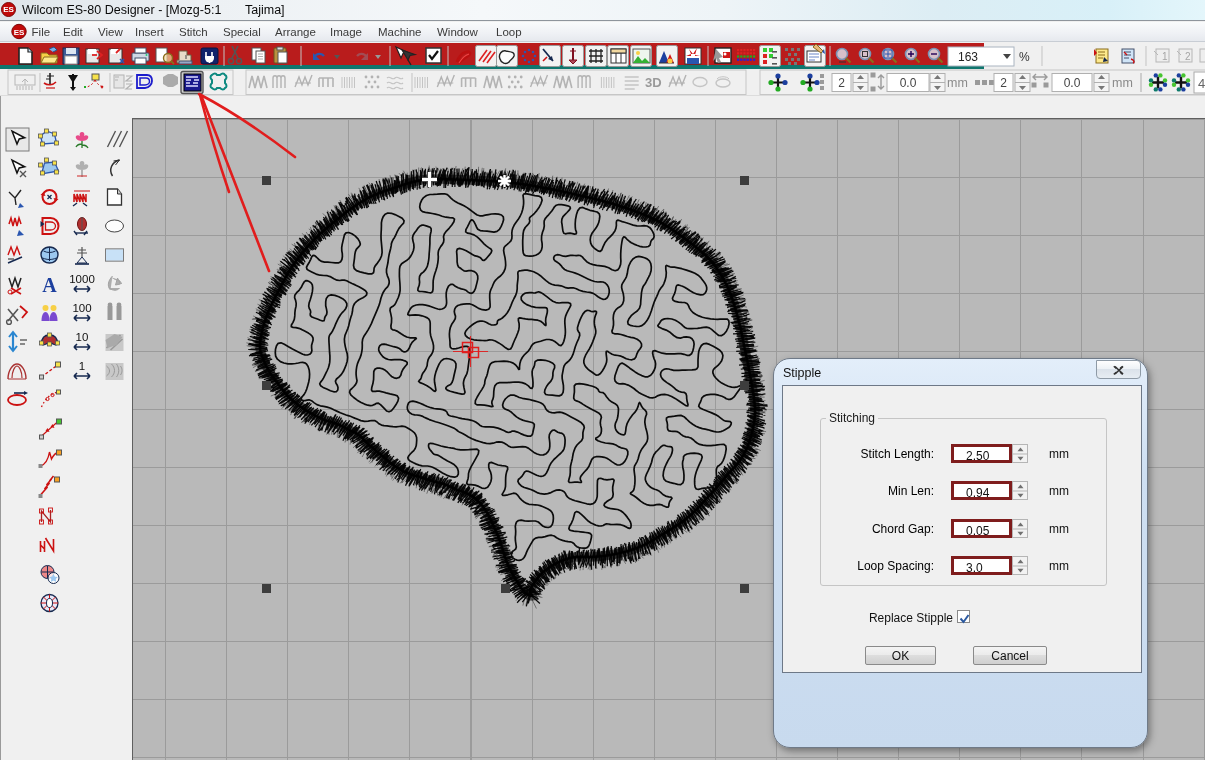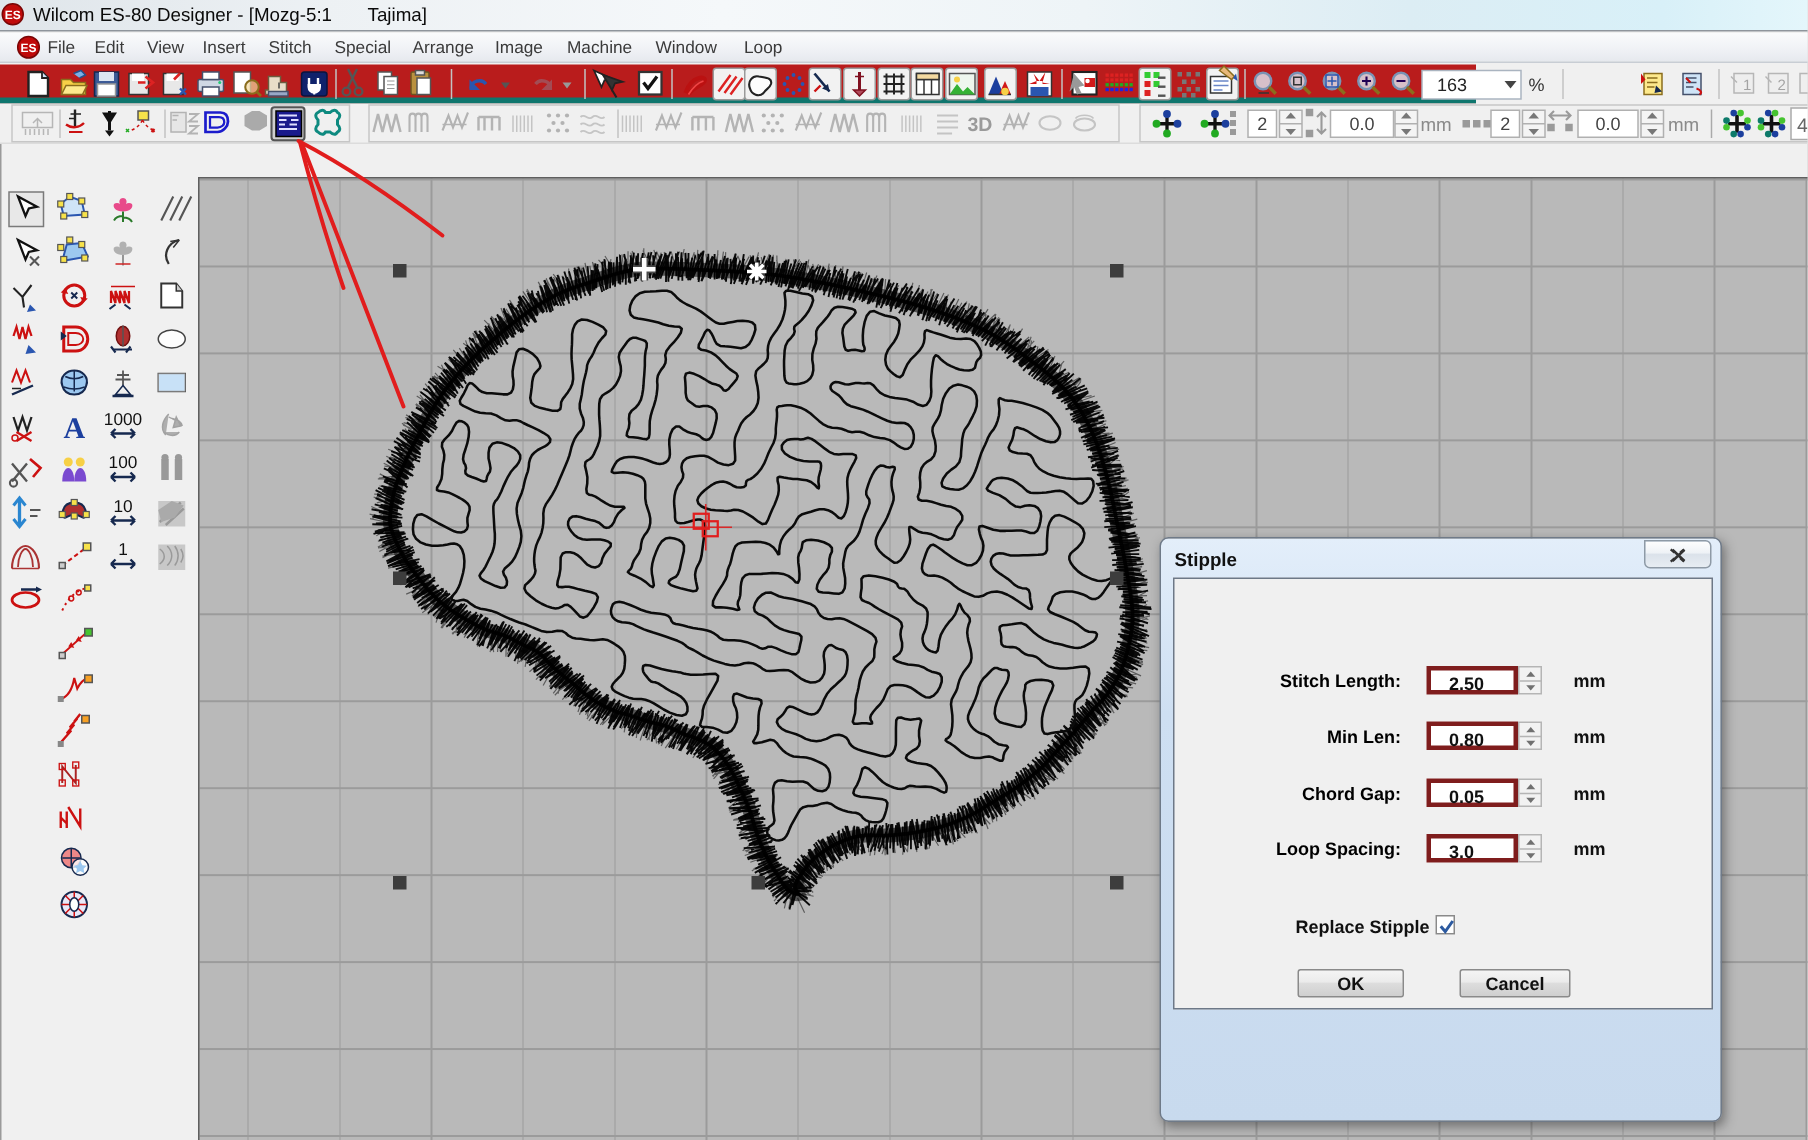--- a/index.html
+++ b/index.html
@@ -20,22 +20,22 @@
 #canvas { position:absolute; left:132px; top:118px; width:1073px; height:642px;
   background-color:#b9b9b9;
   background-image:
     repeating-linear-gradient(to right, #9b9b9b 0 1px, transparent 1px 61.1px),
     repeating-linear-gradient(to bottom, #9b9b9b 0 1px, transparent 1px 58px);
   background-position:32px 0px, 32px 0px;
   border-top:1px solid #5f5f5f; border-left:1px solid #5f5f5f; }
 #overlay { position:absolute; left:0; top:0; width:1205px; height:760px; pointer-events:none; }
 #dlg { position:absolute; left:773px; top:358px; width:375px; height:390px;
   background:linear-gradient(#e3eefa,#cedff2 30%,#c8daee);
-  border:1px solid #6f7a88; border-radius:6px;
-  box-shadow:2px 3px 7px rgba(45,45,45,0.5);font-weight:bold; }
+  border:1px solid #6f7a88; border-radius:17px;
+  box-shadow:2px 3px 7px rgba(45,45,45,0.5); }
 #dlg .dtitle { position:absolute; left:9px; top:7px; font-size:12.5px; color:#111; }
 #dlg .dclose { position:absolute; left:322px; top:1px; width:45px; height:19px;
   background:linear-gradient(#fefefe,#eef2f6 45%,#dbe2ea 50%,#e7edf3);
   border:1px solid #8e9aa6; border-radius:0 4px 4px 4px; }
 #dlg .dclient { position:absolute; left:8px; top:26px; width:360px; height:288px;
   background:#f0f0f0; border:1px solid #6d7887; }
 .grp { position:absolute; left:37px; top:25px; width:287px; height:175px;
   border:1px solid #c5c5c5; border-radius:3px; }
 .grp legend { margin-left:5px; padding:0 3px; font-size:12px; color:#1a1a1a; }
 .lbl { position:absolute; left:0; width:151px; text-align:right; font-size:12px; color:#000000; }
@@ -859,26 +859,29 @@
 </g>
 </svg>
 
 <div id="dlg">
   <div class="dtitle">Stipple</div>
   <div class="dclose"><svg width="44" height="18" viewBox="0 0 44 18">
         <path d="M18 5.5l8 7.5m0-7.5l-8 7.5" stroke="#333" stroke-width="1.7" fill="none"></path>
         <path d="M16.8 5.2l2.5 2.2m6.4 6l-2.6-2.3m0-3.7l2.6-2.2m-6.4 6l-2.5 2.2" stroke="#333" stroke-width="1.5"></path>
       </svg></div>
   <div class="dclient">
+    <fieldset class="grp">
+        <legend>Stitching</legend>
+      </fieldset>
     <div class="lbl" style="top:61px">Stitch Length:</div>
     <div class="lbl" style="top:98px">Min Len:</div>
     <div class="lbl" style="top:136px">Chord Gap:</div>
     <div class="lbl" style="top:173px">Loop Spacing:</div>
     <div class="tb" style="top:58px">2.50</div>
-    <div class="tb" style="top:95px">0.80</div>
+    <div class="tb" style="top:95px">0.94</div>
     <div class="tb" style="top:133px">0.05</div>
     <div class="tb" style="top:170px">3.0</div>
     <div class="sp" style="top:58px">
         <svg width="15" height="18" viewBox="0 0 15 18">
           <line x1="0" y1="9" x2="15" y2="9" stroke="#b5b5b5"></line>
           <path d="M4.5 6.2l3-3.6 3 3.6z" fill="#707070"></path>
           <path d="M4.5 11.8l3 3.6 3-3.6z" fill="#707070"></path>
         </svg>
       </div>
     <div class="sp" style="top:95px">

